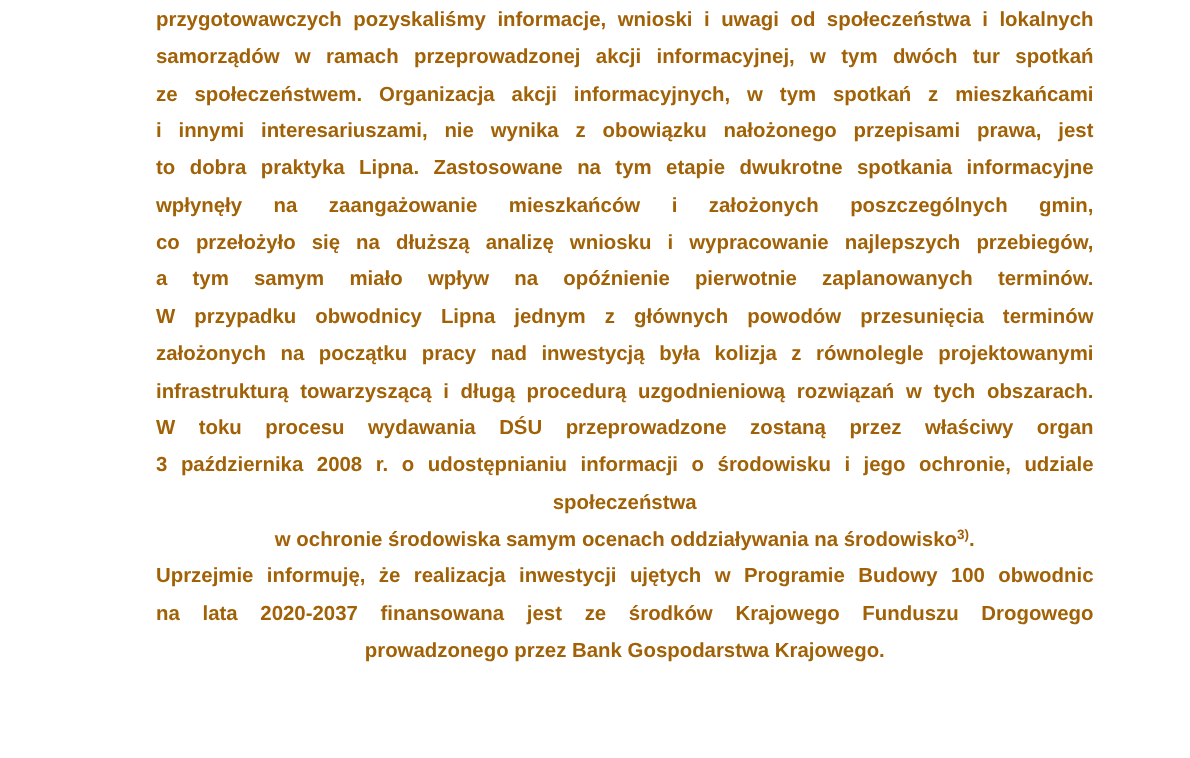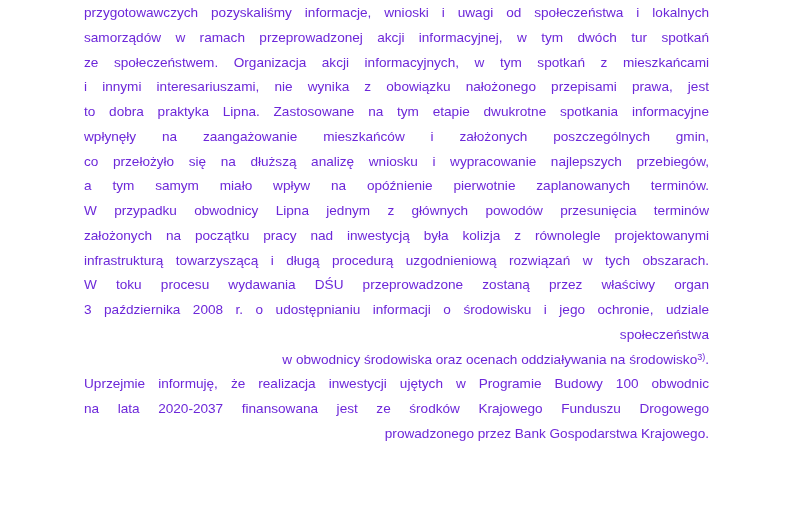--- a/index.html
+++ b/index.html
@@ -5,33 +5,33 @@
   html, body {
     margin: 0;
     padding: 0;
     background: #ffffff;
     width: 793px;
     height: 505px;
     overflow: hidden;
   }
   .doc {
     position: absolute;
-    left: 84px;
+    left: 104px;
     top: 1px;
     width: 625px;
-    color: #6d28d9;
+    color: #a16207;
     font-family: "Liberation Sans", sans-serif;
     font-size: 13.6px;
-    font-weight: 400;
+    font-weight: 700;
     line-height: 24.75px;
   }
   .line {
     height: 24.75px;
     overflow: hidden;
-    text-align: right;
+    text-align: center;
   }
   .line.j {
     text-align: justify;
     text-align-last: justify;
   }
   sup.fn {
     font-size: 9px;
     line-height: 0;
     vertical-align: 4.5px;
   }
@@ -47,17 +47,17 @@
   <div class="line j">to dobra praktyka Lipna. Zastosowane na tym etapie dwukrotne spotkania informacyjne</div>
   <div class="line j">wpłynęły na zaangażowanie mieszkańców i założonych poszczególnych gmin,</div>
   <div class="line j">co przełożyło się na dłuższą analizę wniosku i wypracowanie najlepszych przebiegów,</div>
   <div class="line j">a tym samym miało wpływ na opóźnienie pierwotnie zaplanowanych terminów.</div>
   <div class="line j">W przypadku obwodnicy Lipna jednym z głównych powodów przesunięcia terminów</div>
   <div class="line j">założonych na początku pracy nad inwestycją była kolizja z równolegle projektowanymi</div>
   <div class="line j">infrastrukturą towarzyszącą i długą procedurą uzgodnieniową rozwiązań w tych obszarach.</div>
   <div class="line j">W toku procesu wydawania DŚU przeprowadzone zostaną przez właściwy organ</div>
   <div class="line j">3 października 2008 r. o udostępnianiu informacji o środowisku i jego ochronie, udziale</div>
   <div class="line">społeczeństwa</div>
-  <div class="line"><span>w obwodnicy środowiska oraz ocenach oddziaływania na środowisko</span><sup class="fn">3)</sup><span>.</span></div>
+  <div class="line"><span>w ochronie środowiska samym ocenach oddziaływania na środowisko</span><sup class="fn">3)</sup><span>.</span></div>
   <div class="line j">Uprzejmie informuję, że realizacja inwestycji ujętych w Programie Budowy 100 obwodnic</div>
   <div class="line j">na lata 2020-2037 finansowana jest ze środków Krajowego Funduszu Drogowego</div>
   <div class="line">prowadzonego przez Bank Gospodarstwa Krajowego.</div>
 </div>
 
 </body></html>

